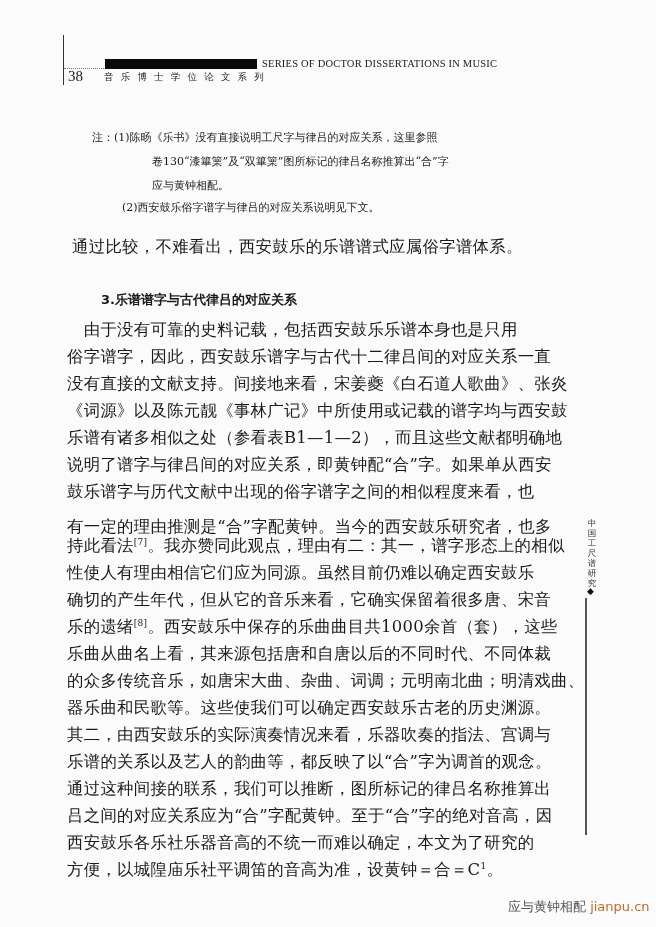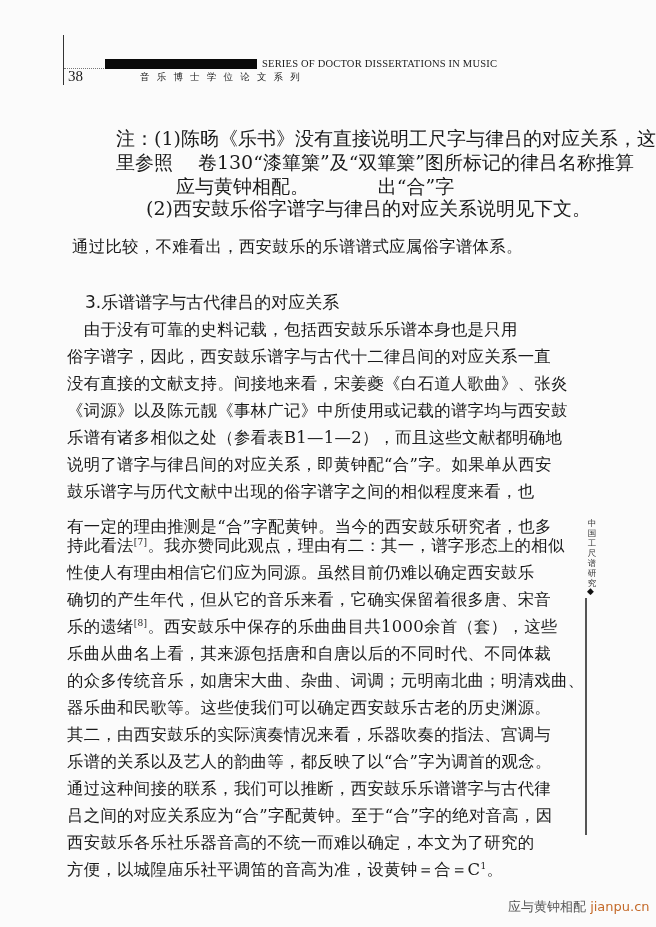--- a/index.html
+++ b/index.html
@@ -9,29 +9,29 @@
     font-family:"DejaVu Serif", serif;
     color:#1a1a1a;
   }
   .abs { position:absolute; }
   
   .hdr-vline { left:63px; top:35px; width:1px; height:50px; background:#333; }
   .hdr-dots { left:64px; top:68px; width:40px; height:0; border-top:1px dotted #777; }
   .hdr-bar { left:105px; top:59px; width:152px; height:10px; background:#0a0a0a; }
   .hdr-series { left:262px; top:58px; font-size:10.5px; letter-spacing:0.2px; font-family:Liberation Serif, serif; }
   .hdr-page { left:68px; top:68px; font-size:15px; font-family:"Liberation Serif", serif; }
-  .hdr-cn { left:104px; top:71px; font-size:9.5px; letter-spacing:7.2px;margin-left:36px; }
+  .hdr-cn { left:104px; top:71px; font-size:9.5px; letter-spacing:7.2px; }
   
-  .note { font-size:19px; line-height:24px;margin-left:24px; }
+  .note { font-size:11px; line-height:24px; }
   .note1 { left:92px; top:126px; }
   .note-cont { left:152px;text-align:center; }
   .note2 { left:122px; top:196px; }
   
   .p { font-size:16.4px; left:67px; white-space:nowrap; letter-spacing:0.3px; }
-  .section-title { left:85px; top:291px; font-family:"DejaVu Sans", sans-serif; font-weight:normal; font-size:17px; }
+  .section-title { left:101px; top:291px; font-family:"DejaVu Sans", sans-serif; font-weight:bold; font-size:13px; }
   sup { font-size:9px; vertical-align:super; line-height:0; }
   
   .side-cn { left:586px; top:518px; width:12px; font-size:8.5px; line-height:10px; text-align:center; color:#333; }
   .side-diamond { left:587px; top:586px; font-size:9px; color:#111; }
   .side-line { left:585px; top:598px; width:1.5px; height:237px; background:#555; }
   .watermark { left:508px; top:898px; font-size:13px; color:#555; font-family:"DejaVu Sans", sans-serif; }
   .watermark .en { color:#c46a2a; }
 </style>
 </head>
 <body>
@@ -62,21 +62,21 @@
 <div class="abs p" style="top:516px">有一定的理由推测是“合”字配黄钟。当今的西安鼓乐研究者，也多</div>
 <div class="abs p" style="top:535px"><span>持此看法</span><sup>[7]</sup><span>。我亦赞同此观点，理由有二：其一，谱字形态上的相似</span></div>
 <div class="abs p" style="top:562px">性使人有理由相信它们应为同源。虽然目前仍难以确定西安鼓乐</div>
 <div class="abs p" style="top:589px">确切的产生年代，但从它的音乐来看，它确实保留着很多唐、宋音</div>
 <div class="abs p" style="top:616px"><span>乐的遗绪</span><sup>[8]</sup><span>。西安鼓乐中保存的乐曲曲目共1000余首（套），这些</span></div>
 <div class="abs p" style="top:643px">乐曲从曲名上看，其来源包括唐和自唐以后的不同时代、不同体裁</div>
 <div class="abs p" style="top:670px">的众多传统音乐，如唐宋大曲、杂曲、词调；元明南北曲；明清戏曲、</div>
 <div class="abs p" style="top:697px">器乐曲和民歌等。这些使我们可以确定西安鼓乐古老的历史渊源。</div>
 <div class="abs p" style="top:724px">其二，由西安鼓乐的实际演奏情况来看，乐器吹奏的指法、宫调与</div>
 <div class="abs p" style="top:751px">乐谱的关系以及艺人的韵曲等，都反映了以“合”字为调首的观念。</div>
-<div class="abs p" style="top:778px">通过这种间接的联系，我们可以推断，西安鼓乐乐谱谱字与古代律</div>
+<div class="abs p" style="top:778px">通过这种间接的联系，我们可以推断，图所标记的律吕名称推算出</div>
 <div class="abs p" style="top:805px">吕之间的对应关系应为“合”字配黄钟。至于“合”字的绝对音高，因</div>
 <div class="abs p" style="top:832px">西安鼓乐各乐社乐器音高的不统一而难以确定，本文为了研究的</div>
 <div class="abs p" style="top:859px"><span>方便，以城隍庙乐社平调笛的音高为准，设黄钟＝合＝C</span><sup>1</sup><span>。</span></div>
 
 <div class="abs side-cn">中国工尺谱研究</div>
 <div class="abs side-diamond">◆</div>
 <div class="abs side-line"></div>
 
 <div class="abs watermark"><span>应与黄钟相配</span> <span class="en">jianpu.cn</span></div>
 

